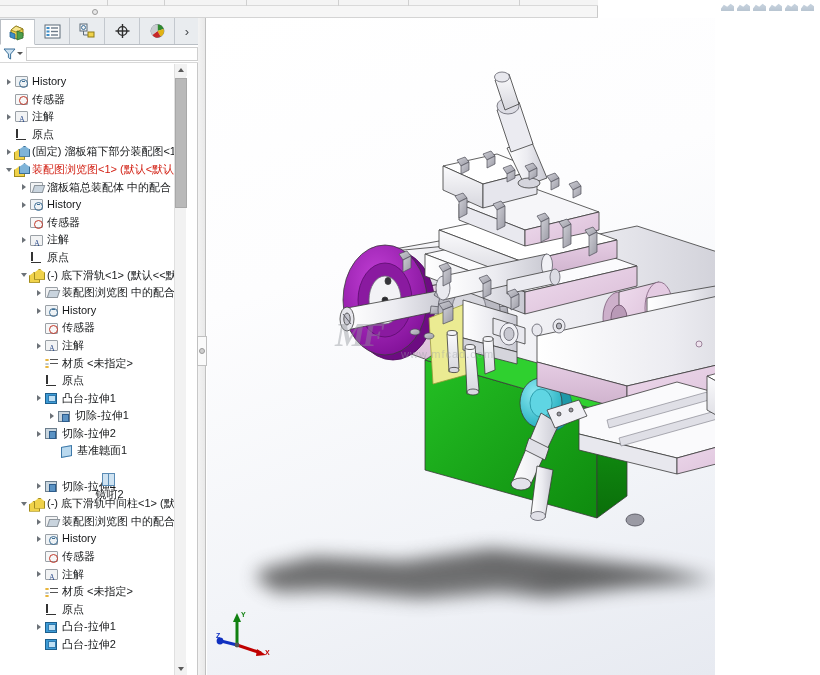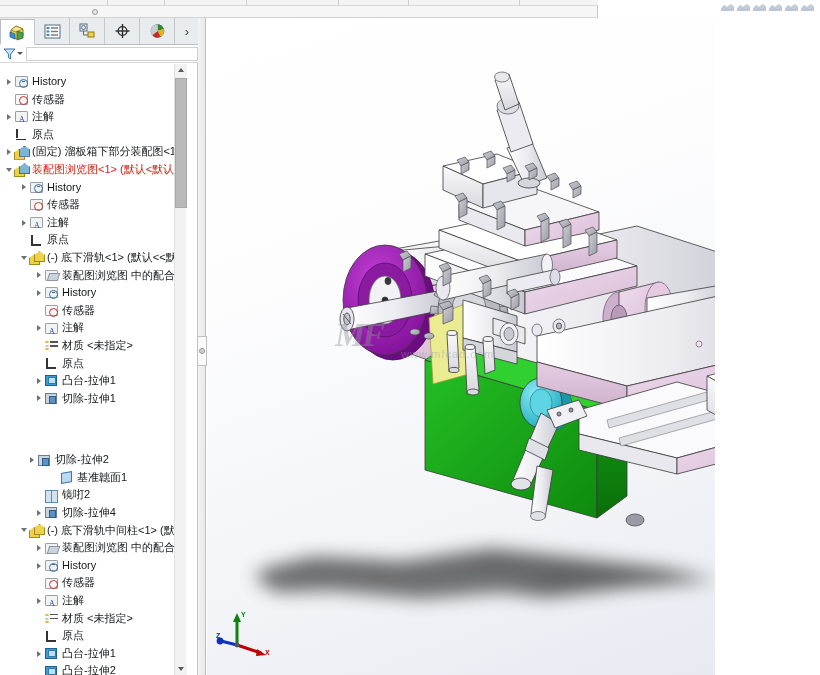--- a/index.html
+++ b/index.html
@@ -518,20 +518,29 @@
           <span class="ico" style="order: 1;">
             <span class="ic-err"></span>
           </span>
           <span class="label red">装配图浏览图&lt;1&gt; (默认&lt;默认_</span>
         </div>
         <div class="node" style="padding-left: 18px;">
           <span class="arrow">
             <i></i>
           </span>
           <span class="ico">
+            <span class="ic-folder mate"></span>
+          </span>
+          <span class="label">溜板箱总装配体 中的配合</span>
+        </div>
+        <div class="node" style="padding-left: 18px;">
+          <span class="arrow">
+            <i></i>
+          </span>
+          <span class="ico">
             <span class="ic-history"></span>
           </span>
           <span class="label">History</span>
         </div>
         <div class="node" style="padding-left: 18px;">
           <span class="arrow"></span>
           <span class="ico">
             <span class="ic-sensor"></span>
           </span>
           <span class="label">传感器</span>
@@ -611,46 +620,46 @@
         </div>
         <div class="node" style="padding-left: 33px;">
           <span class="arrow">
             <i></i>
           </span>
           <span class="ico">
             <span class="ic-boss"></span>
           </span>
           <span class="label">凸台-拉伸1</span>
         </div>
-        <div class="node" style="padding-left: 33px;">
+        <div class="node" style="padding-left: 46px;">
           <span class="arrow">
             <i></i>
           </span>
           <span class="ico">
             <span class="ic-cut"></span>
           </span>
           <span class="label">切除-拉伸1</span>
         </div>
-        <div class="node" style="padding-left: 26px; margin-top: 44px;">
+        <div class="node" style="padding-left: 33px;">
           <span class="arrow">
             <i></i>
           </span>
           <span class="ico">
             <span class="ic-cut"></span>
           </span>
           <span class="label">切除-拉伸2</span>
         </div>
         <div class="node" style="padding-left: 48px;">
           <span class="arrow"></span>
           <span class="ico">
             <span class="ic-plane"></span>
           </span>
           <span class="label">基准韢面1</span>
         </div>
-        <div class="node" style="padding-left: 33px;">
+        <div class="node" style="padding-left: 33px; flex-direction: column;">
           <span class="arrow"></span>
           <span class="ico">
             <span class="ic-mirror"></span>
           </span>
           <span class="label">镜咑2</span>
         </div>
         <div class="node" style="padding-left: 33px;">
           <span class="arrow">
             <i></i>
           </span>

